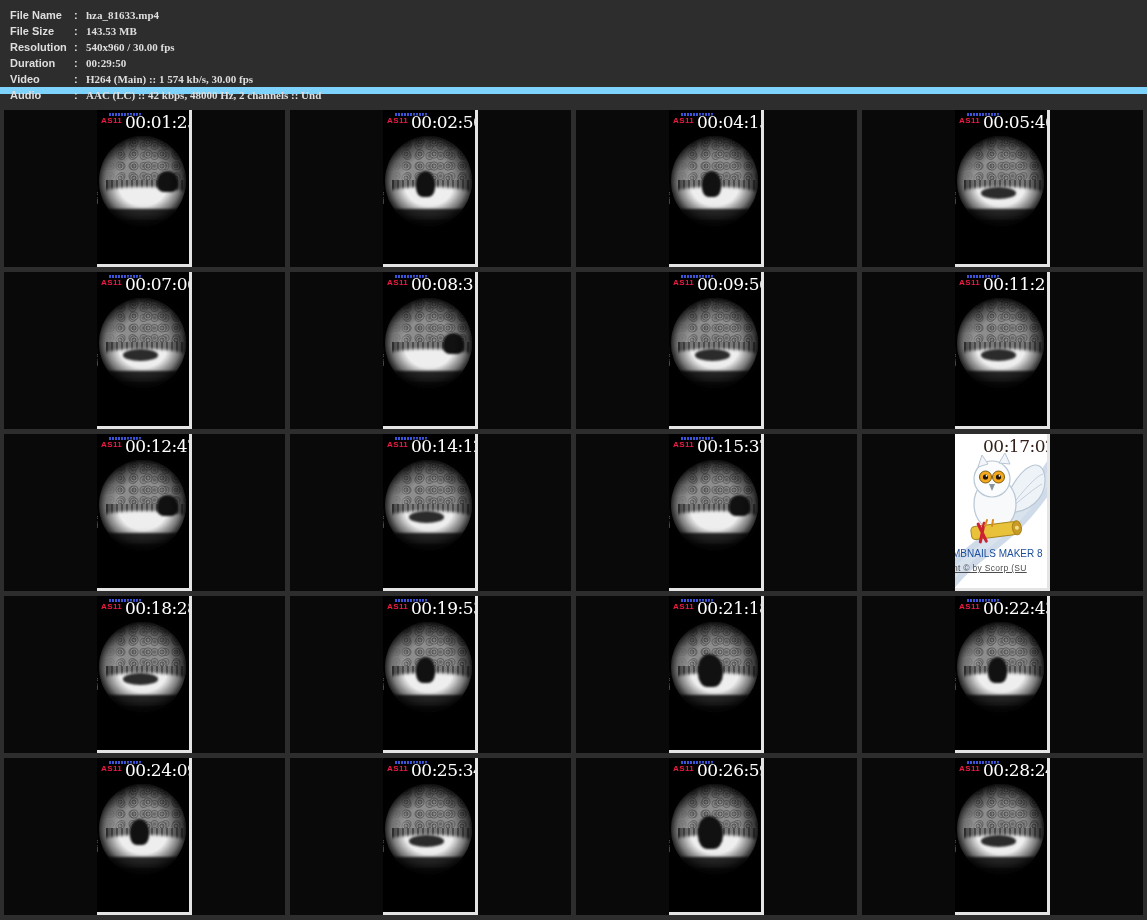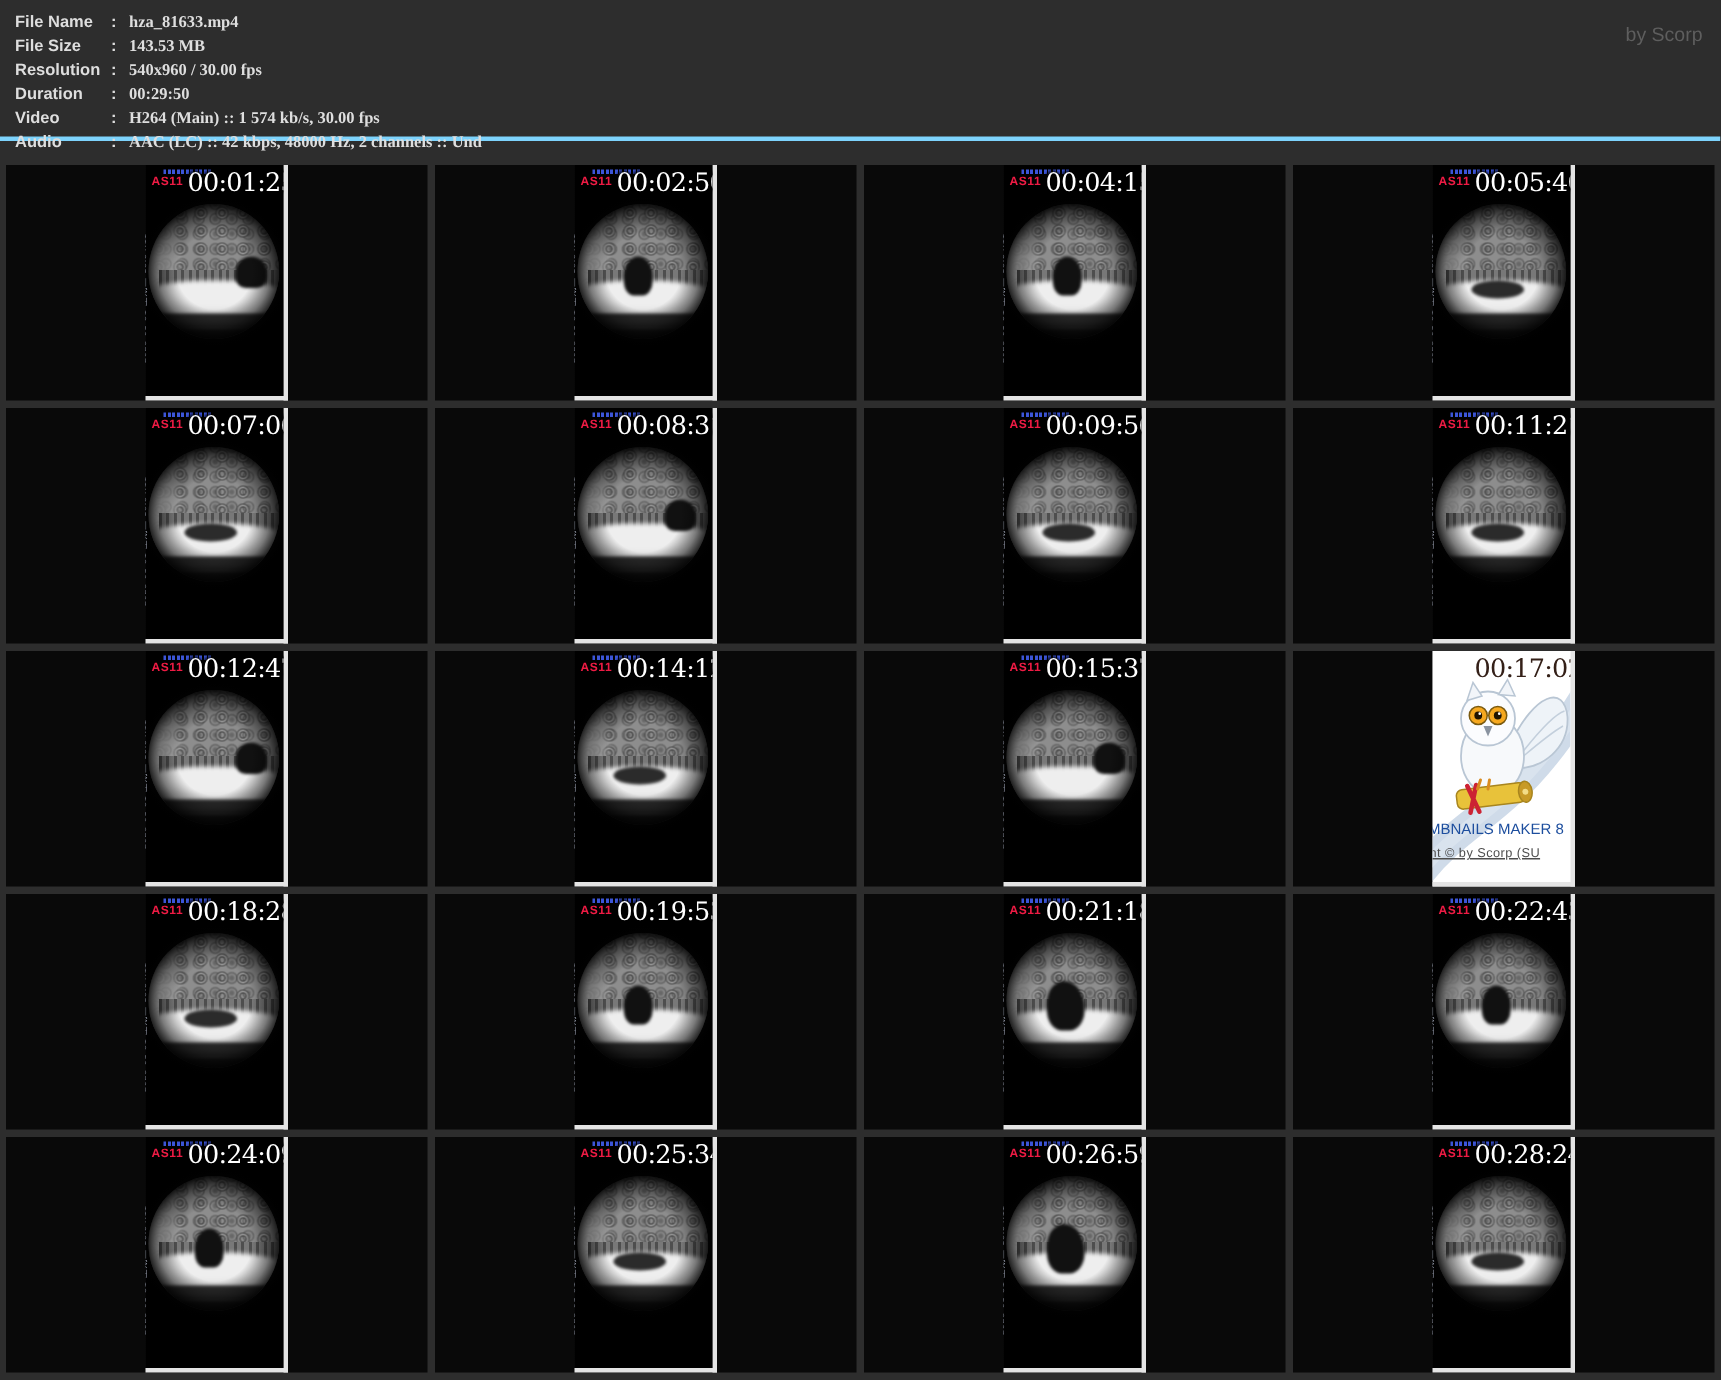--- a/index.html
+++ b/index.html
@@ -5,21 +5,21 @@
   html,body{margin:0;padding:0;}
   body{
     width:1147px;height:920px;
     background:#2d2d2d;
     font-family:"Liberation Sans",sans-serif;
     position:relative;overflow:hidden;
   }
   
   .hdr{
     position:absolute;top:0;left:0;width:1147px;height:94px;
-    background:#2d2d2d;border-bottom:3px solid #7dd3fc;box-sizing:border-box;
+    background:#2d2d2d;border-bottom:7px solid #7dd3fc;box-sizing:border-box;
   }
   .info{position:absolute;top:7px;left:10px;}
   .irow{display:flex;line-height:16px;font-size:11px;font-weight:bold;color:#dedede;}
   .ilabel{width:64px;}
   .icolon{width:12px;}
   .ivalue{white-space:nowrap;font-family:Liberation Serif, serif;}
   .brand{position:absolute;top:15px;right:9px;text-align:right;}
   .brand-title{
     font-size:30px;font-weight:bold;color:#464646;letter-spacing:1px;
     line-height:30px;white-space:nowrap;
@@ -161,21 +161,20 @@
     <span class="ivalue">H264 (Main) :: 1 574 kb/s, 30.00 fps</span>
   </div>
 
   <div class="irow">
     <span class="ilabel">Audio</span>
     <span class="icolon">:</span>
     <span class="ivalue">AAC (LC) :: 42 kbps, 48000 Hz, 2 channels :: Und</span>
   </div>
 </div>
   <div class="brand">
-    <div class="brand-sub">by Scorp</div>
   </div>
 </div>
 
 <div class="grid" id="grid">
   <div class="tile">
     <div class="frame v0">
       <div class="scene">
         <div class="dots"></div>
         <div class="curtain"></div>
         <div class="headboard"></div>

